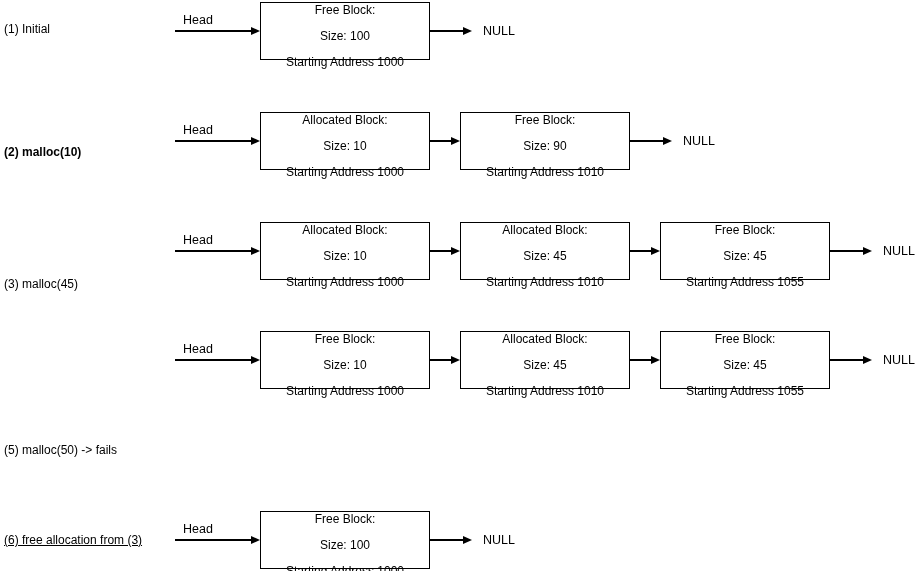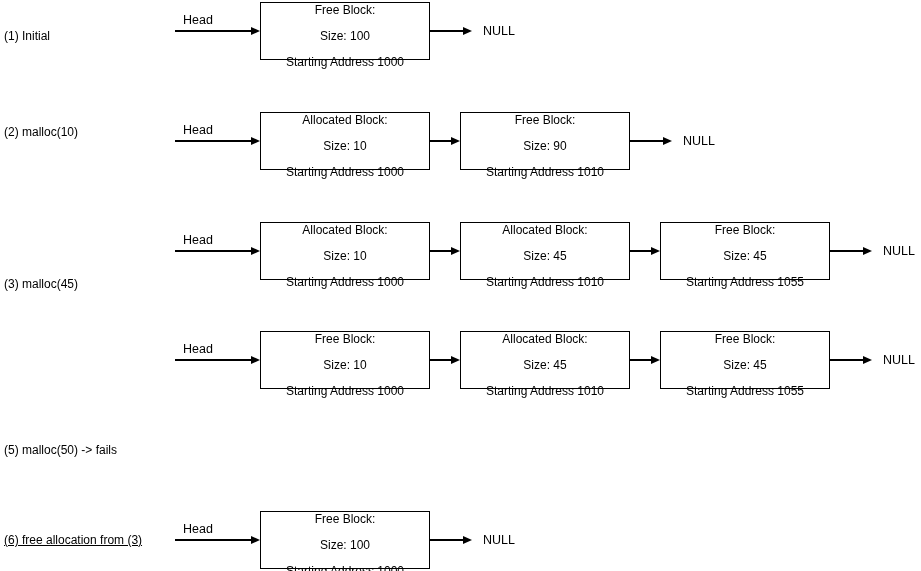--- a/index.html
+++ b/index.html
@@ -69,33 +69,33 @@
     white-space: nowrap;
     line-height: 16px;
     font-size: 12.5px;
     color: #000000;
   }
 </style>
 </head>
 <body>
 
 <div id="canvas">
-    <div class="row-label" style="left: 4px; top: 28px;">(1) Initial</div>
+    <div class="row-label" style="left: 4px; top: 21px;">(1) Initial</div>
     <div class="head-label" style="left: 183px; top: 13px;">Head</div>
     <div class="arrow-line" style="left: 175px; top: 30px; width: 76px;"></div>
     <div class="arrow-head" style="left: 251px; top: 27px;"></div>
     <div class="mem-block" style="left: 260px; top: 2px;">
       <div class="block-line">Free Block:</div>
       <div class="block-line">Size: 100</div>
       <div class="block-line">Starting Address 1000</div>
     </div>
     <div class="arrow-line" style="left: 430px; top: 30px; width: 33px;"></div>
     <div class="arrow-head" style="left: 463px; top: 27px;"></div>
     <div class="null-label" style="left: 483px; top: 23px;">NULL</div>
-    <div class="row-label" style="left: 4px; top: 124px;">(2) malloc(10)</div>
+    <div class="row-label" style="left: 4px; top: 144px; font-weight: bold;">(2) malloc(10)</div>
     <div class="head-label" style="left: 183px; top: 123px;">Head</div>
     <div class="arrow-line" style="left: 175px; top: 140px; width: 76px;"></div>
     <div class="arrow-head" style="left: 251px; top: 137px;"></div>
     <div class="mem-block" style="left: 260px; top: 112px;">
       <div class="block-line">Allocated Block:</div>
       <div class="block-line">Size: 10</div>
       <div class="block-line">Starting Address 1000</div>
     </div>
     <div class="arrow-line" style="left: 430px; top: 140px; width: 21px;"></div>
     <div class="arrow-head" style="left: 451px; top: 137px;"></div>

